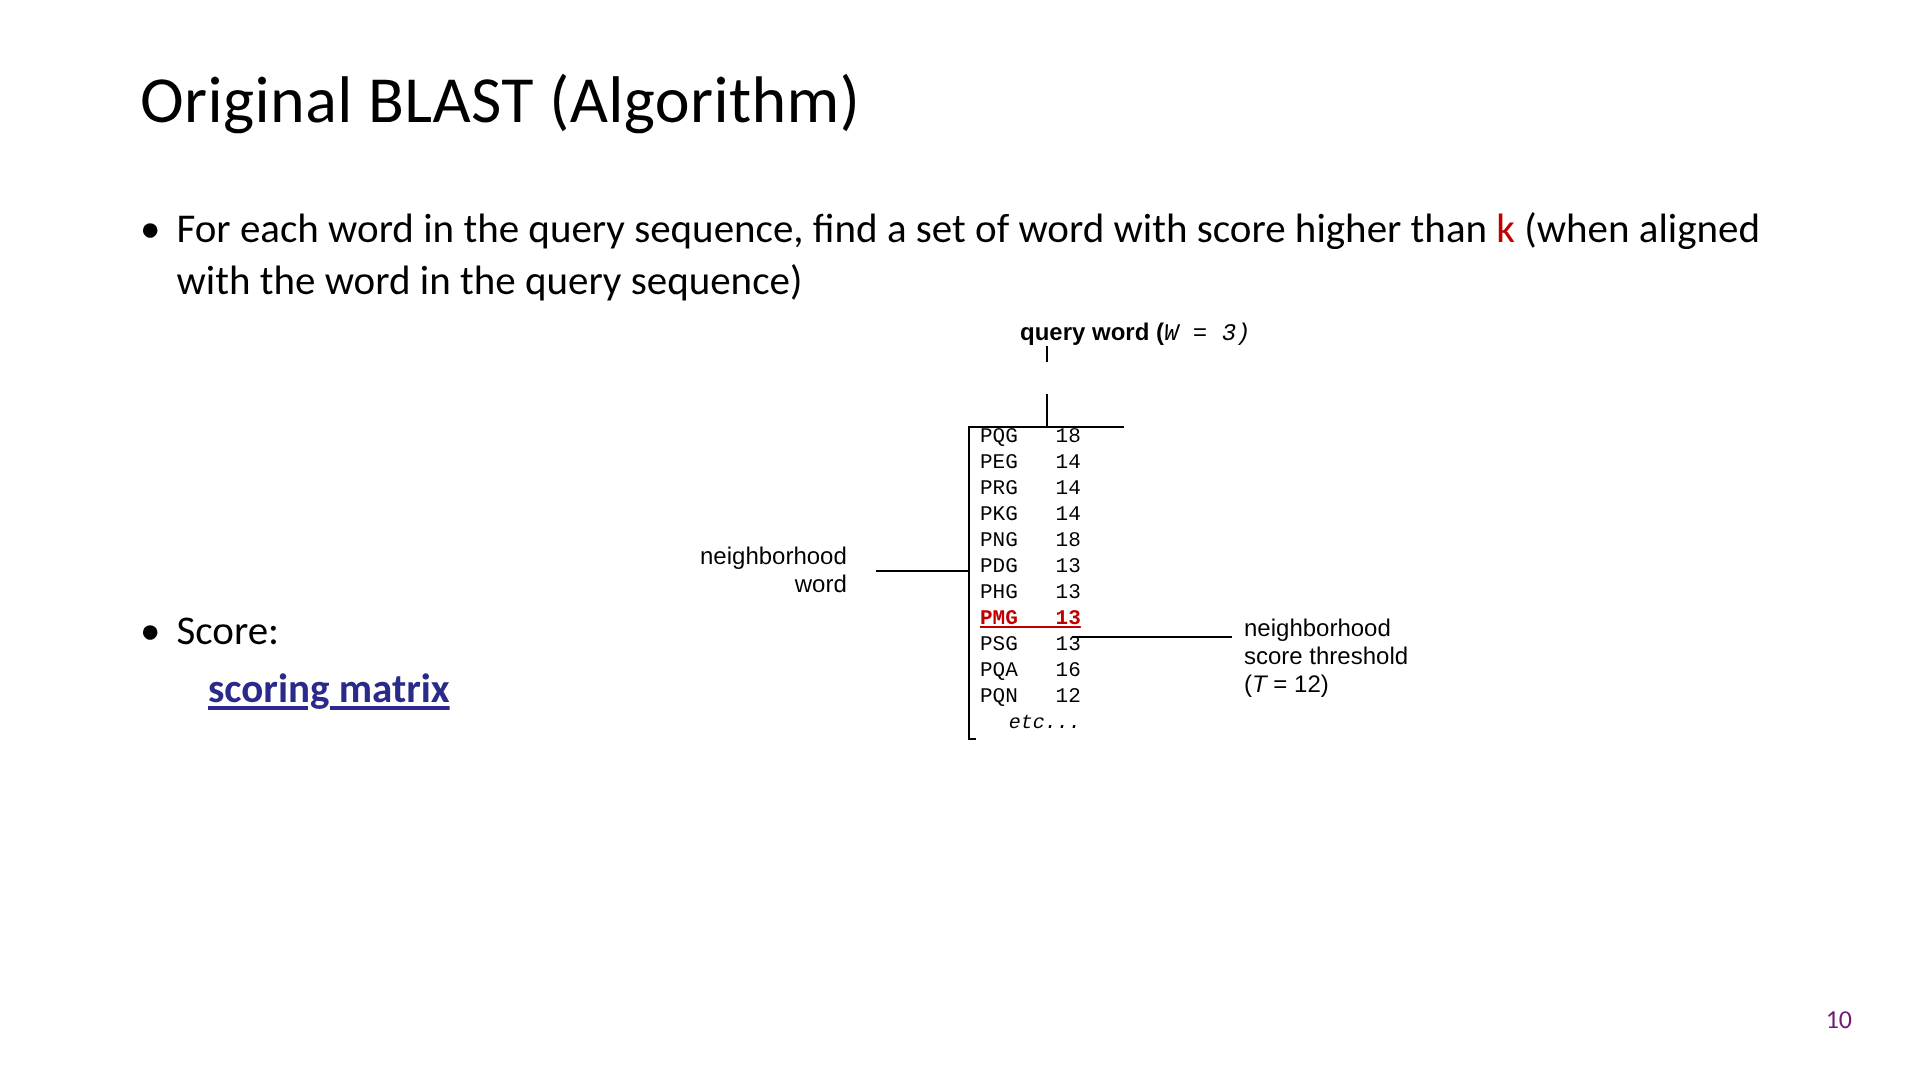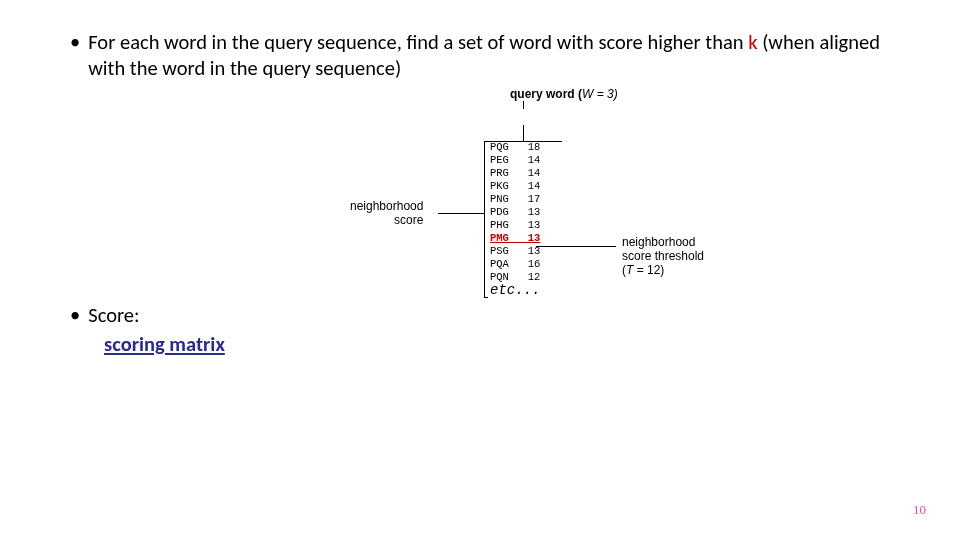--- a/index.html
+++ b/index.html
@@ -35,21 +35,21 @@
     height: 220px;
     margin-top: 2px;
   }
   .qw-label {
     position: absolute;
     left: 440px; top: 0;
     font-family: Arial, sans-serif;
     font-size: 12px;
     font-weight: 700;
   }
-  .qw-label .rp { font-style: italic; font-weight: 400; }
+  .qw-label .rp { font-style: italic; font-weight: 400; font-family: Liberation Mono, monospace; }
   .pointer-down {
     position: absolute;
     left: 453px; top: 14px;
     border-left: 1px solid #000;
     height: 8px;
   }
   .query-line {
     position: absolute;
     left: 220px; top: 26px;
     font-family: "Courier New", monospace;
@@ -72,21 +72,21 @@
   }
   .word-table {
     position: absolute;
     left: 420px; top: 54px;
     font-family: "Courier New", monospace;
     font-size: 10.5px;
     line-height: 13px;
   }
   .word-table .row { white-space: pre; text-align: right; }
   .word-table .hl { color: #c00000; font-weight: 700; text-decoration: underline; }
-  .word-table .etc { font-style: italic; font-size: 14px; }
+  .word-table .etc { font-style: italic; font-size: 10px; }
   .left-brace-line {
     position: absolute;
     left: 414px; top: 54px;
     width: 0; height: 156px;
     border-left: 1px solid #000;
   }
   .left-brace-top { position:absolute; left:414px; top:54px; width:4px; border-top:1px solid #000;}
   .left-brace-bot { position:absolute; left:414px; top:210px; width:4px; border-top:1px solid #000;}
   .neighborhood-words {
     position: absolute;
@@ -129,28 +129,28 @@
   .score-block .sb2 {
     font-size: 20.5px;
     padding-left: 34px;
     margin-top: 3px;
   }
   .page-num {
     position: absolute;
     right: 34px;
     bottom: 22px;
     font-size: 13px;
-    color: #ec4899;
-    font-family: Liberation Serif, serif;
+    color: #701a75;
   }
 </style>
 </head>
 <body>
 
 <div class="slide">
+  <h1 class="title">Original BLAST (Algorithm)</h1>
 
   <div class="bullet">
     <span class="dot">•</span>
     <span class="txt">
       <span>For each word in the query sequence, find a set of word with score higher than </span><span class="k-var">k</span><span> (when aligned with the word in the query sequence)</span>
     </span>
   </div>
 
   <div class="diagram-area">
     <div class="qw-label">
@@ -164,33 +164,33 @@
 
     <div class="left-brace-line"></div>
     <div class="left-brace-top"></div>
     <div class="left-brace-bot"></div>
 
     <div class="word-table" id="word-table">
         <div class="row">PQG   18</div>
         <div class="row">PEG   14</div>
         <div class="row">PRG   14</div>
         <div class="row">PKG   14</div>
-        <div class="row">PNG   17</div>
+        <div class="row">PNG   18</div>
         <div class="row">PDG   13</div>
         <div class="row">PHG   13</div>
         <div class="row hl">PMG   13</div>
         <div class="row">PSG   13</div>
         <div class="row">PQA   16</div>
         <div class="row">PQN   12</div>
         <div class="row etc">etc...</div>
       </div>
 
     <div class="neighborhood-words">
       <div>neighborhood</div>
-      <div>score</div>
+      <div>word</div>
     </div>
     <div class="nw-connector"></div>
 
     <div class="threshold-line"></div>
     <div class="threshold-label">
       <div>neighborhood</div>
       <div>score threshold</div>
       <div class="sub"><span>(</span><span class="tval">T</span><span> = 12)</span></div>
     </div>
   </div>

